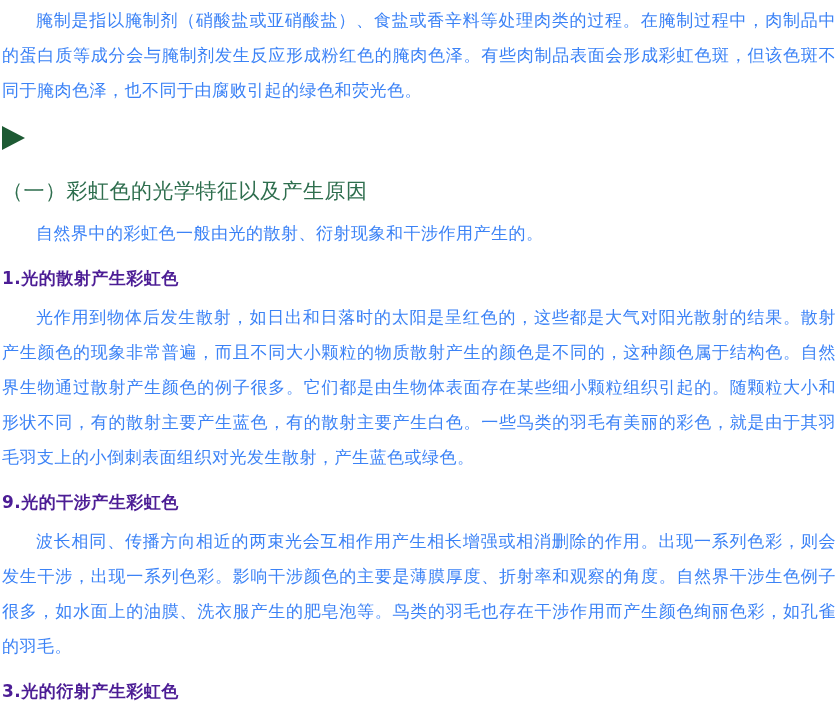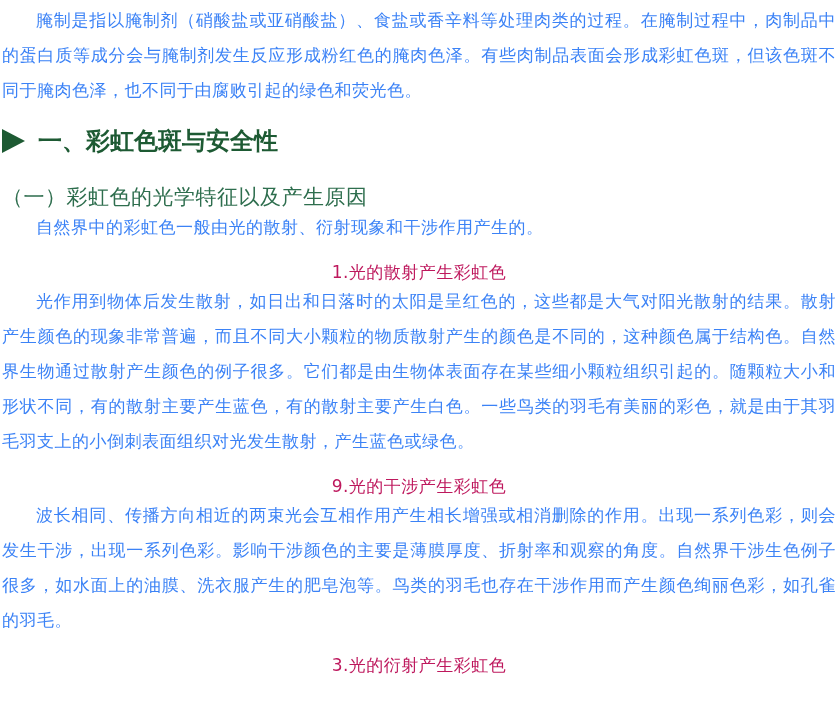--- a/index.html
+++ b/index.html
@@ -41,40 +41,38 @@
     flex: 0 0 auto;
   }
   .sub-heading {
     margin-top: 28px;
     font-size: 21px;
     font-weight: normal;
     color: #2e6e4e;
     line-height: 26px;
     letter-spacing: 0.5px;
   }
-  .lead { }
+  .lead { margin-top: 12px; }
   .num-heading {
     margin-top: 15px;
     font-size: 17px;
-    font-weight: normal;
-    color: #be185d;
+    font-weight: bold;
+    color: #4c1d95;
     line-height: 24px;
     letter-spacing: 0.5px;
-    text-align: center;
   }
-  .block-body { }
+  .block-body { margin-top: 10px; }
 </style>
 </head>
 <body>
 
 <p class="para intro">腌制是指以腌制剂（硝酸盐或亚硝酸盐）、食盐或香辛料等处理肉类的过程。在腌制过程中，肉制品中的蛋白质等成分会与腌制剂发生反应形成粉红色的腌肉色泽。有些肉制品表面会形成彩虹色斑，但该色斑不同于腌肉色泽，也不同于由腐败引起的绿色和荧光色。</p>
 
 <h1 class="section-heading">
   <span class="tri"></span>
-  <span>一、彩虹色斑与安全性</span>
 </h1>
 
 <h2 class="sub-heading">（一）彩虹色的光学特征以及产生原因</h2>
 
 <p class="para lead">自然界中的彩虹色一般由光的散射、衍射现象和干涉作用产生的。</p>
 
 <h3 class="num-heading">1.光的散射产生彩虹色</h3>
 
 <p class="para block-body">光作用到物体后发生散射，如日出和日落时的太阳是呈红色的，这些都是大气对阳光散射的结果。散射产生颜色的现象非常普遍，而且不同大小颗粒的物质散射产生的颜色是不同的，这种颜色属于结构色。自然界生物通过散射产生颜色的例子很多。它们都是由生物体表面存在某些细小颗粒组织引起的。随颗粒大小和形状不同，有的散射主要产生蓝色，有的散射主要产生白色。一些鸟类的羽毛有美丽的彩色，就是由于其羽毛羽支上的小倒刺表面组织对光发生散射，产生蓝色或绿色。</p>
 

